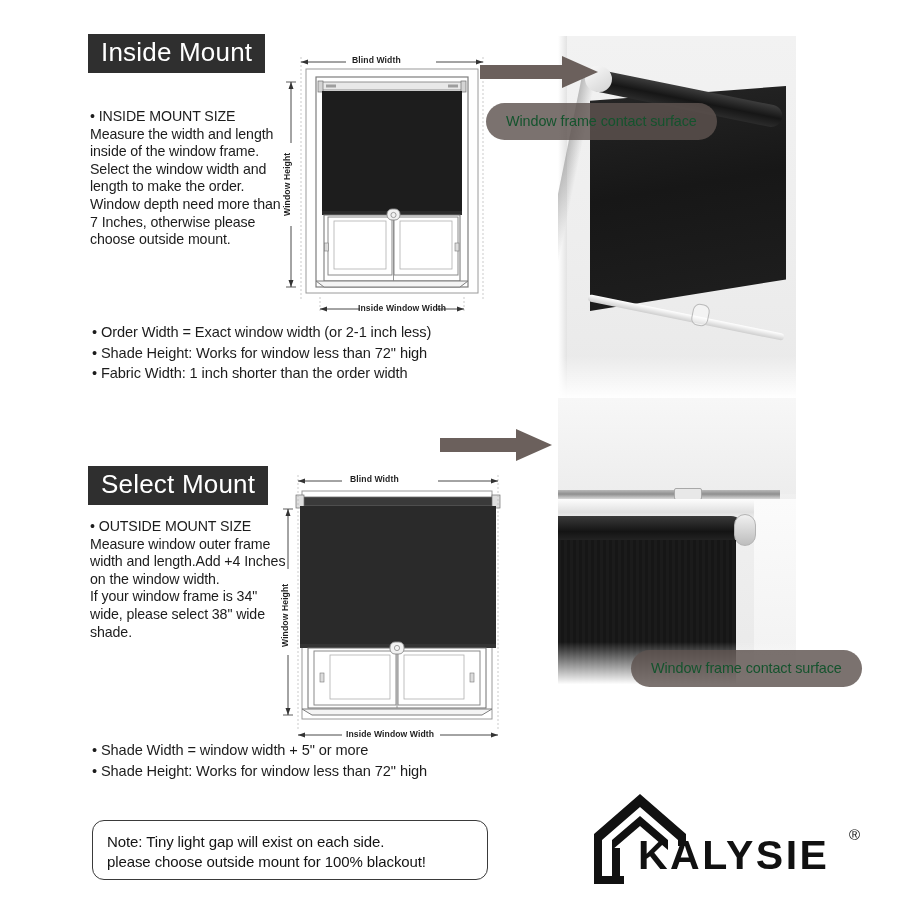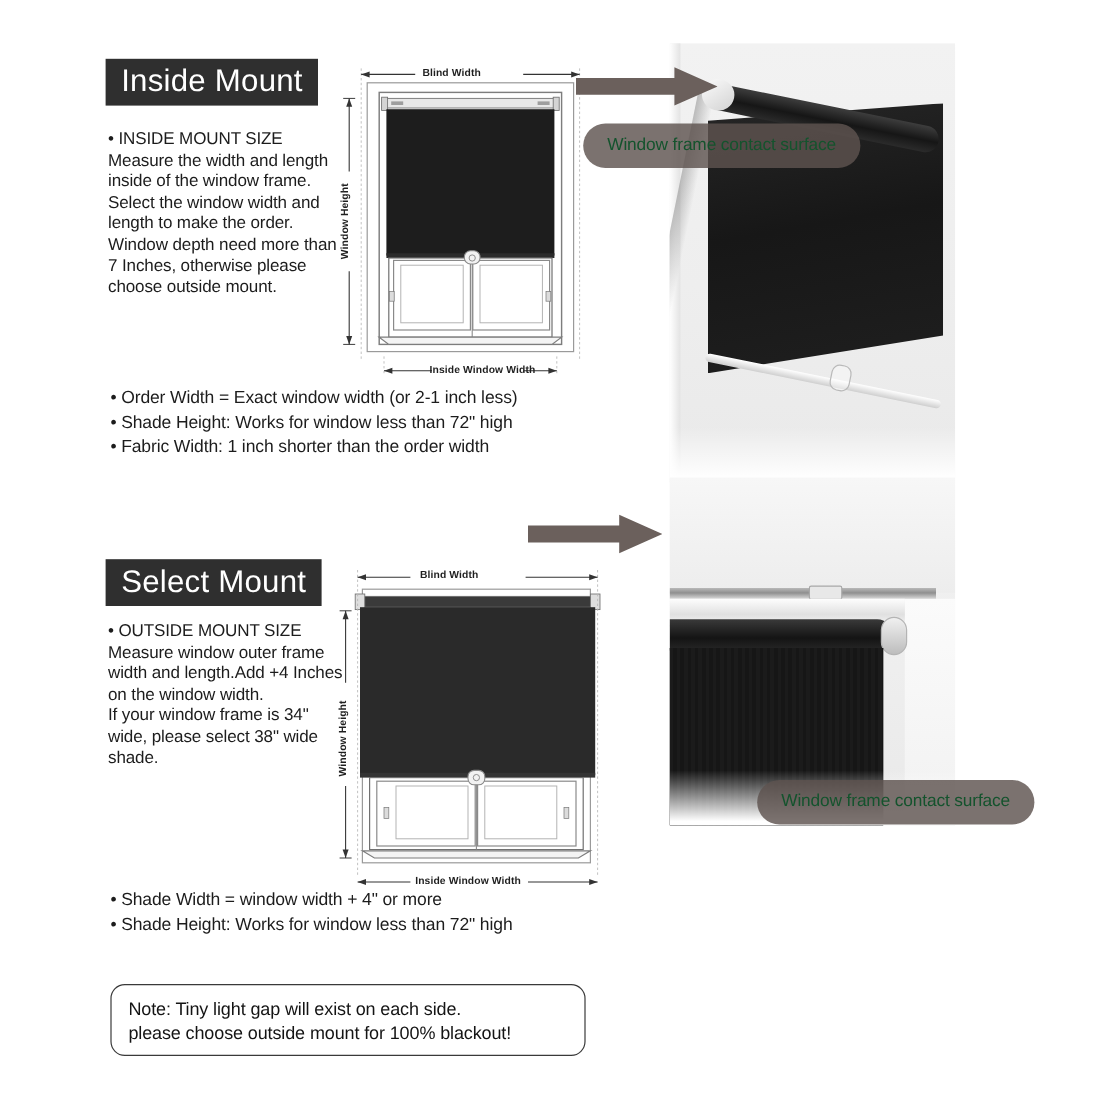--- a/index.html
+++ b/index.html
@@ -26,21 +26,21 @@
     position: absolute;
     background: #2f2f2f;
     color: #ffffff;
     font-size: 26px;
     font-weight: 400;
     letter-spacing: 0.2px;
     padding: 5px 13px 7px 13px;
     line-height: 1.05;
     white-space: nowrap;
   }
-  #banner-inside  { left: 88px;  top: 49px; }
+  #banner-inside  { left: 88px;  top: 34px; }
   #banner-outside { left: 88px;  top: 466px; }
 
   
   .copy-block {
     position: absolute;
     font-size: 14.2px;
     line-height: 17.6px;
     color: #1c1c1c;
     white-space: pre-line;
     letter-spacing: -0.1px;
@@ -418,21 +418,21 @@
       <line x1="160" y1="266" x2="218" y2="266" stroke="#333" stroke-width="0.9"></line>
       <path d="M18 266 L25 263.5 L25 268.5 Z" fill="#333"></path>
       <path d="M218 266 L211 263.5 L211 268.5 Z" fill="#333"></path>
     </svg>
     <div class="dim-label" style="left:70px; top:5px;">Blind Width</div>
     <div class="dim-label vert" style="left:0px; top:178px;">Window Height</div>
     <div class="dim-label" style="left:66px; top:260px;">Inside Window Width</div>
   </div>
 
   <div class="bullet-list" id="bullets-outside">
-    <div>Shade Width = window width + 4" or more</div>
+    <div>Shade Width = window width + 5" or more</div>
     <div>Shade Height: Works for window less than 72" high</div>
   </div>
 
   <div class="photo" id="photo-top">
     <div class="wall"></div>
     <div class="wall-edge"></div>
     <div id="blind-angled">
       <div class="shadow"></div>
       <div class="fabric"></div>
       <div class="roller-tube"></div>
@@ -470,14 +470,27 @@
   </div>
 
   <div class="pill" id="pill-top">Window frame contact surface</div>
   <div class="pill" id="pill-bottom">Window frame contact surface</div>
 
   <div id="note-box">
     <div id="note-text">Note: Tiny light gap will exist on each side.
 please choose outside mount for 100% blackout!</div>
   </div>
 
+  <div id="logo">
+    <svg width="300" height="96" viewBox="0 0 300 96">
+
+      <path d="M4 46 L50 6 L96 46 L96 58 L88 58 L88 52 L50 19 L12 52 L12 88 L34 88 L34 96 L4 96 Z" fill="#111111"></path>
+
+      <path d="M20 60 L50 34 L80 60 L80 48 L50 22 L20 48 Z" fill="none"></path>
+      <path d="M22 62 L50 38 L78 62 L78 52 L50 28 L22 52 Z" fill="#111111"></path>
+
+      <rect x="22" y="60" width="8" height="34" fill="#111111"></rect>
+    </svg>
+    <div id="logo-word">KALYSIE</div>
+    <div id="logo-reg">®</div>
+  </div>
 
 </div>
 
 </body></html>

